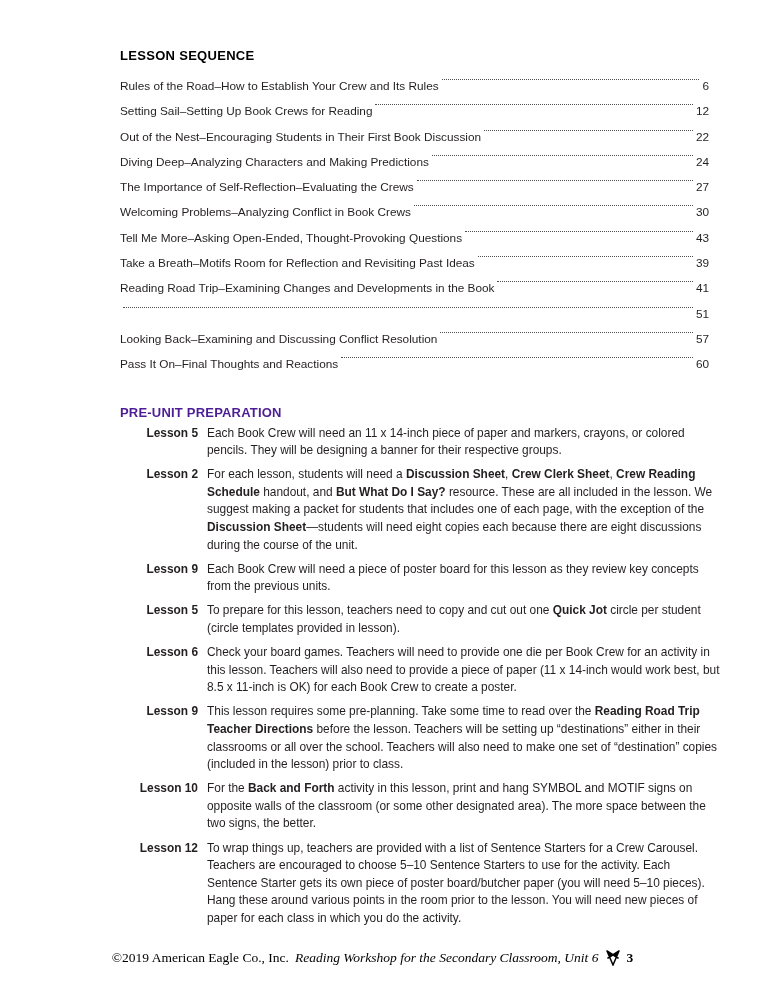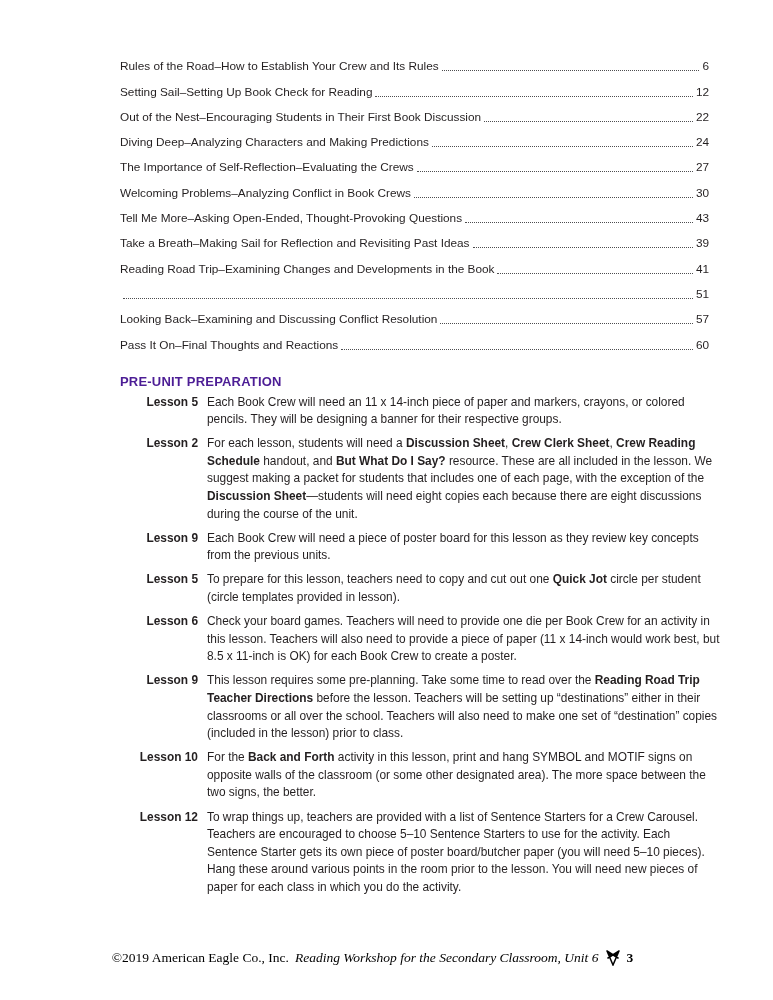--- a/index.html
+++ b/index.html
@@ -14,21 +14,21 @@
   }
   .content{position:absolute;left:120px;right:50px;top:48px;}
 
   
   .toc-heading{
     font-weight:bold;font-size:13px;letter-spacing:.3px;color:#000;
     margin:0 0 16px 0;
   }
   .toc-list{padding-right:14px;}
   .toc-row{
-    display:flex;align-items:flex-end;height:25.3px;
+    display:flex;align-items:flex-start;height:25.3px;
     font-size:11.8px;
   }
   .toc-title{white-space:nowrap;line-height:14px;}
   .toc-leader{flex:1;margin:0 3px 2px 3px;border-bottom:1.6px dotted #4d4d4f;}
   .toc-page{white-space:nowrap;line-height:14px;}
 
   
   .preunit-heading{
     font-weight:bold;font-size:13px;letter-spacing:.2px;color:#4c1d95;
     margin:22px 0 5px 0;
@@ -51,28 +51,29 @@
   .footer .book-title{font-style:italic;}
   .footer .logo{display:inline-flex;align-items:center;margin-left:2px;}
   .footer .pagenum{font-weight:bold;}
 </style>
 </head>
 <body>
 
 <div class="page">
   <div class="content">
 
+    <div class="toc-heading">LESSON SEQUENCE</div>
     <div class="toc-list">
         <div class="toc-row">
           <span class="toc-title">Rules of the Road–How to Establish Your Crew and Its Rules</span>
           <span class="toc-leader"></span>
           <span class="toc-page">6</span>
         </div>
         <div class="toc-row">
-          <span class="toc-title">Setting Sail–Setting Up Book Check for Reading</span>
+          <span class="toc-title">Setting Sail–Setting Up Book Crews for Reading</span>
           <span class="toc-leader"></span>
           <span class="toc-page">12</span>
         </div>
         <div class="toc-row">
           <span class="toc-title">Out of the Nest–Encouraging Students in Their First Book Discussion</span>
           <span class="toc-leader"></span>
           <span class="toc-page">22</span>
         </div>
         <div class="toc-row">
           <span class="toc-title">Diving Deep–Analyzing Characters and Making Predictions</span>
@@ -88,21 +89,21 @@
           <span class="toc-title">Welcoming Problems–Analyzing Conflict in Book Crews</span>
           <span class="toc-leader"></span>
           <span class="toc-page">30</span>
         </div>
         <div class="toc-row">
           <span class="toc-title">Tell Me More–Asking Open-Ended, Thought-Provoking Questions</span>
           <span class="toc-leader"></span>
           <span class="toc-page">43</span>
         </div>
         <div class="toc-row">
-          <span class="toc-title">Take a Breath–Making Sail for Reflection and Revisiting Past Ideas</span>
+          <span class="toc-title">Take a Breath–Motifs Room for Reflection and Revisiting Past Ideas</span>
           <span class="toc-leader"></span>
           <span class="toc-page">39</span>
         </div>
         <div class="toc-row">
           <span class="toc-title">Reading Road Trip–Examining Changes and Developments in the Book</span>
           <span class="toc-leader"></span>
           <span class="toc-page">41</span>
         </div>
         <div class="toc-row">
           <span class="toc-leader"></span>

